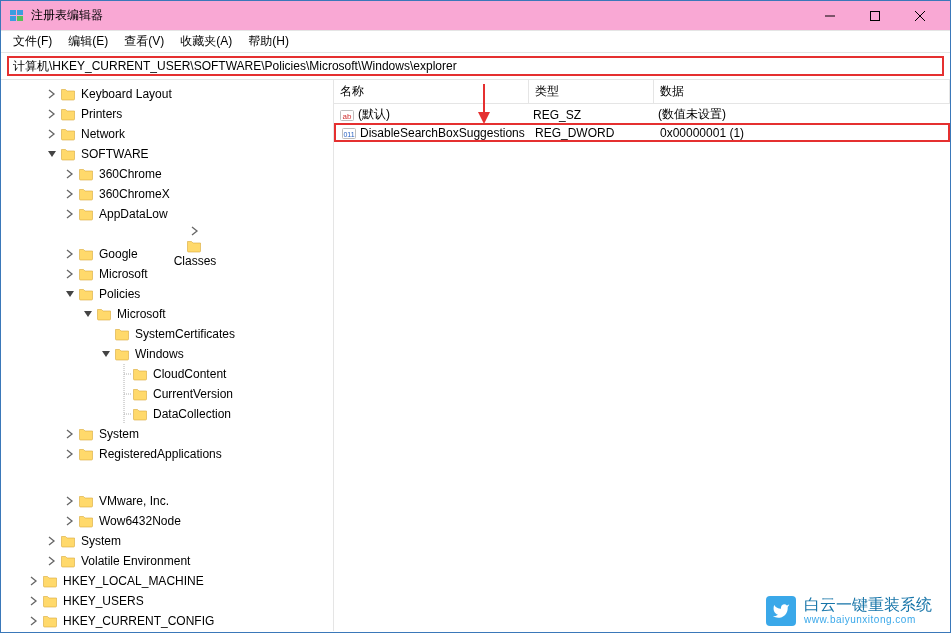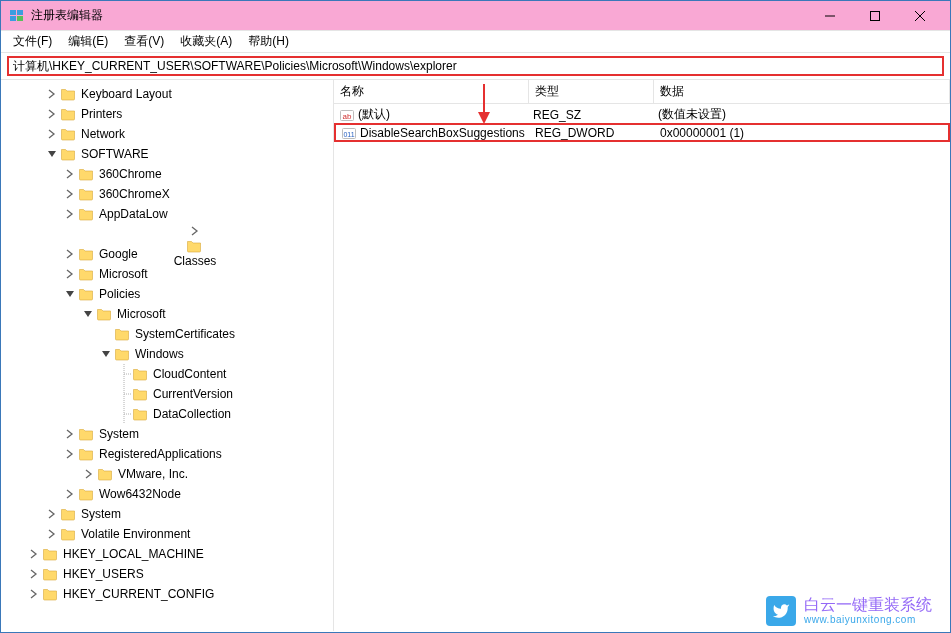--- a/index.html
+++ b/index.html
@@ -130,21 +130,21 @@
   display: flex; align-items: center; gap: 8px;
   opacity: 0.92;
 }
 .watermark .logo {
   width: 30px; height: 30px;
   background: #2aa1e8;
   border-radius: 4px;
   display: flex; align-items: center; justify-content: center;
 }
 .watermark .txt { display:flex; flex-direction:column; line-height:1.15;}
-.watermark .line1 { font-size: 16px; color: #8b5cf6; font-weight:500;}
+.watermark .line1 { font-size: 16px; color: #0369a1; font-weight:500;}
 .watermark .line2 { font-size: 10px; color: #2aa1e8; letter-spacing: 0.5px;}
 </style>
 </head>
 <body>
 
 <div class="titlebar">
   <span class="app-icon">
     <svg width="16" height="16" viewBox="0 0 16 16">
       <rect x="1" y="2" width="6" height="5" fill="#3a9de0"></rect>
       <rect x="8" y="2" width="6" height="5" fill="#3a9de0"></rect>
@@ -467,21 +467,21 @@
             </span>
             <span class="folder-icon">
               <svg width="16" height="16" viewBox="0 0 16 16">
                 <path fill="#ffd96b" stroke="#d9a93a" stroke-width="0.6" d="M1.5 3.5h4l1.5 1.5h7.5v8a1 1 0 0 1-1 1H2.5a1 1 0 0 1-1-1z"></path>
               </svg>
             </span>
             <span class="label">RegisteredApplications</span>
           </div>
         </li>
         <li class="tree-li">
-          <div class="tree-row" style="padding-left: 81px;">
+          <div class="tree-row" style="padding-left: 62px; margin-top: 27px;">
             <span class="expander">
               <svg width="10" height="10">
                 <path d="M2 1 L7 5 L2 9" fill="none" stroke="#666" stroke-width="1.3"></path>
               </svg>
             </span>
             <span class="folder-icon">
               <svg width="16" height="16" viewBox="0 0 16 16">
                 <path fill="#ffd96b" stroke="#d9a93a" stroke-width="0.6" d="M1.5 3.5h4l1.5 1.5h7.5v8a1 1 0 0 1-1 1H2.5a1 1 0 0 1-1-1z"></path>
               </svg>
             </span>

